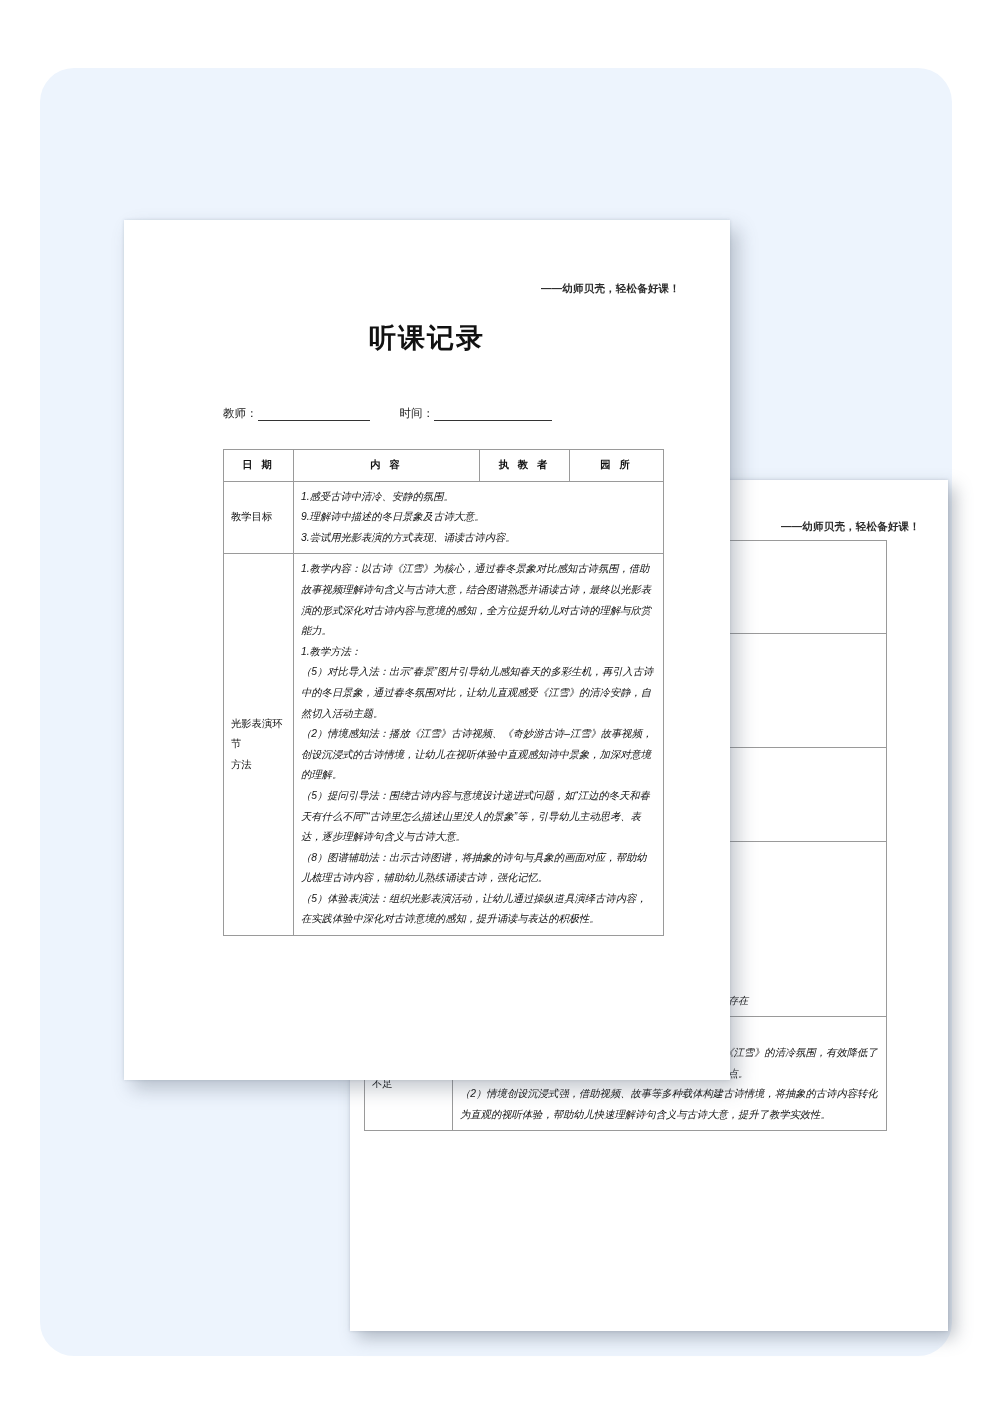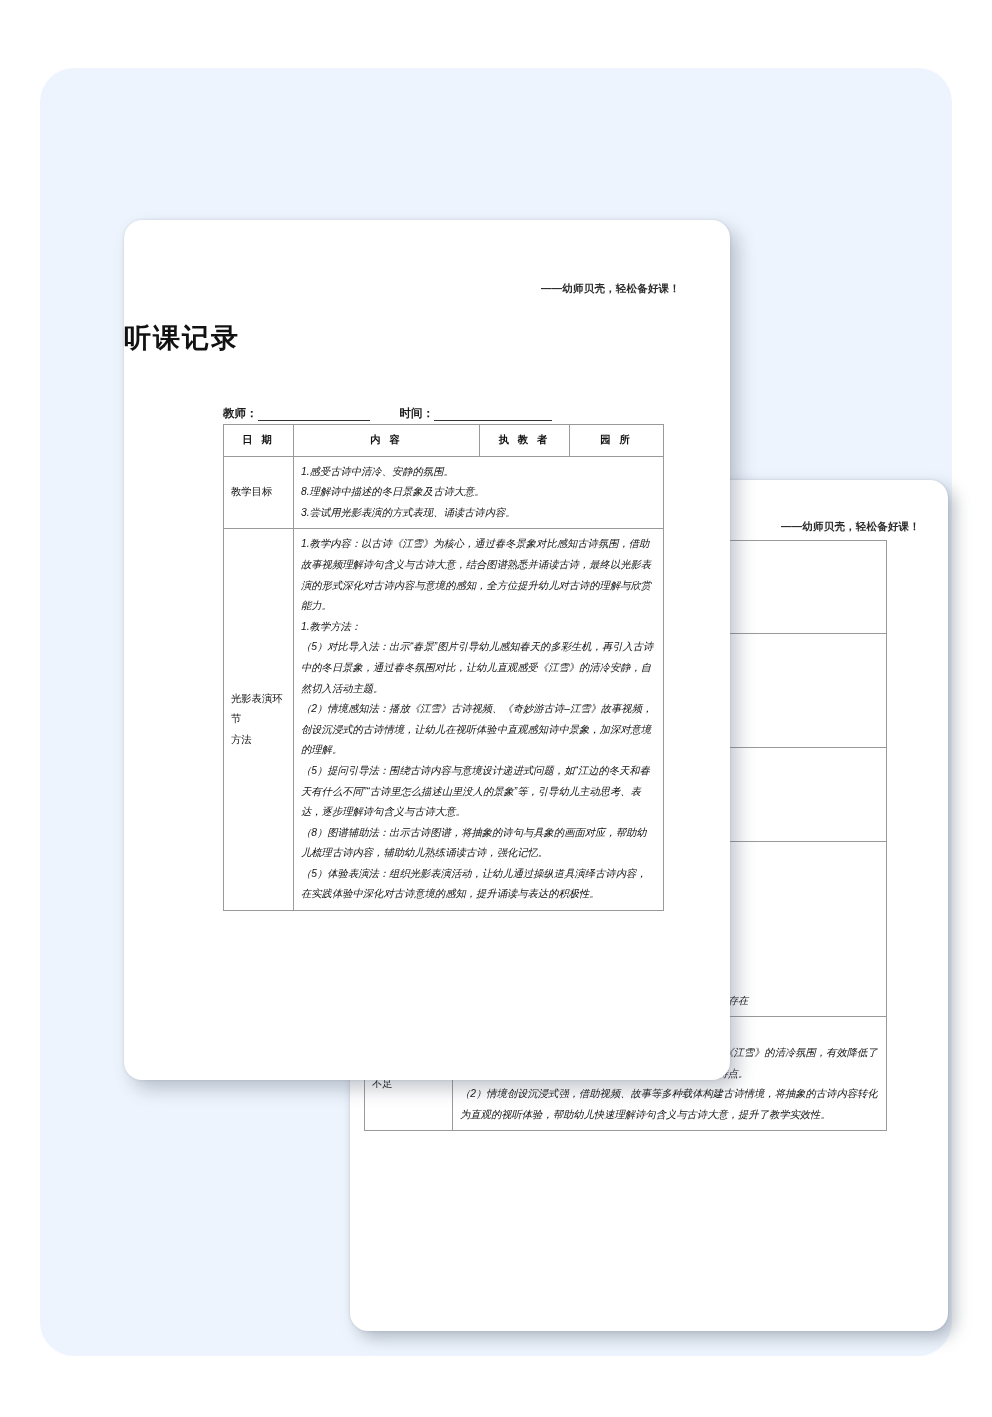--- a/index.html
+++ b/index.html
@@ -18,21 +18,20 @@
     left: 40px; top: 68px;
     width: 912px; height: 1288px;
     background: #edf4fd;
     border-radius: 34px;
   }
 
   
   .page {
     position: absolute;
     background: #ffffff;
-    border-radius: 18px;
   }
   #back-page {
     left: 310px; top: 412px;
     width: 598px; height: 851px;
     box-shadow: 7px 7px 16px rgba(90,100,115,.40),
                 0 0 3px rgba(120,130,145,.30);
     z-index: 1;
   }
   #front-page {
     left: 84px; top: 152px;
@@ -51,37 +50,38 @@
     white-space: nowrap;
     font-weight: 600;
   }
   #front-masthead { right: 50px; top: 62px; }
   #back-masthead  { right: 28px; top: 40px; }
 
   
   #doc-title {
     position: absolute;
     top: 100px; left: 0; width: 100%;
+    text-align: center;
     font-size: 27px;
     font-weight: 700;
     letter-spacing: 2px;
     color: #111;
   }
 
   
   #meta-line {
     position: absolute;
     top: 186px; left: 99px;
     width: 440px;
     display: flex;
     align-items: flex-end;
     font-size: 11.5px;
     color: #1a1a1a;
   }
-  #meta-line .lbl { white-space: nowrap; font-weight: 700; }
+  #meta-line .lbl { white-space: nowrap; font-weight: 400; }
   #meta-line .rule {
     border-bottom: 1px solid #333;
     height: 13px;
   }
   #meta-line .rule.r1 { width: 112px; margin-right: 30px; }
   #meta-line .rule.r2 { width: 118px; }
 
   
   table.rec {
     position: absolute;
@@ -99,21 +99,21 @@
     word-break: break-all;
   }
   td.hdr { text-align: center; font-weight: 600; letter-spacing: 3px; padding: 6px 2px; }
   td.ctr { text-align: center; }
   td.lbl-cell { vertical-align: middle; line-height: 2.2; }
   td.body-cell { vertical-align: top; padding: 7px 9px 9px 9px; }
   td.body-cell p { margin: 0; font-style: italic; }
   td.body-cell p.ind { text-indent: 0; }
 
   
-  #front-table { left: 99px; top: 204px; width: 440px; }
+  #front-table { left: 99px; top: 229px; width: 440px; }
 
   
   #back-table { left: 14px; top: 60px; width: 522px; }
   #back-table td { font-size: 10.3px; line-height: 2.0; }
 </style>
 </head>
 <body>
 
 <div id="canvas">
 
@@ -207,21 +207,21 @@
         <tr>
           <td class="hdr">日 期</td>
           <td class="hdr">内  容</td>
           <td class="hdr">执 教 者</td>
           <td class="hdr">园  所</td>
         </tr>
         <tr>
           <td class="lbl-cell">教学目标</td>
           <td class="body-cell" colspan="3">
             <p>1.感受古诗中清冷、安静的氛围。</p>
-            <p>8.理解诗中描述的冬日景象及古诗大意。</p>
+            <p>9.理解诗中描述的冬日景象及古诗大意。</p>
             <p>3.尝试用光影表演的方式表现、诵读古诗内容。</p>
           </td>
         </tr>
         <tr>
           <td class="lbl-cell">
             <span>光影表演环节</span><br>
             <span>方法</span>
           </td>
           <td class="body-cell" colspan="3">
             <p>1.教学内容：以古诗《江雪》为核心，通过春冬景象对比感知古诗氛围，借助故事视频理解诗句含义与古诗大意，结合图谱熟悉并诵读古诗，最终以光影表演的形式深化对古诗内容与意境的感知，全方位提升幼儿对古诗的理解与欣赏能力。</p>

